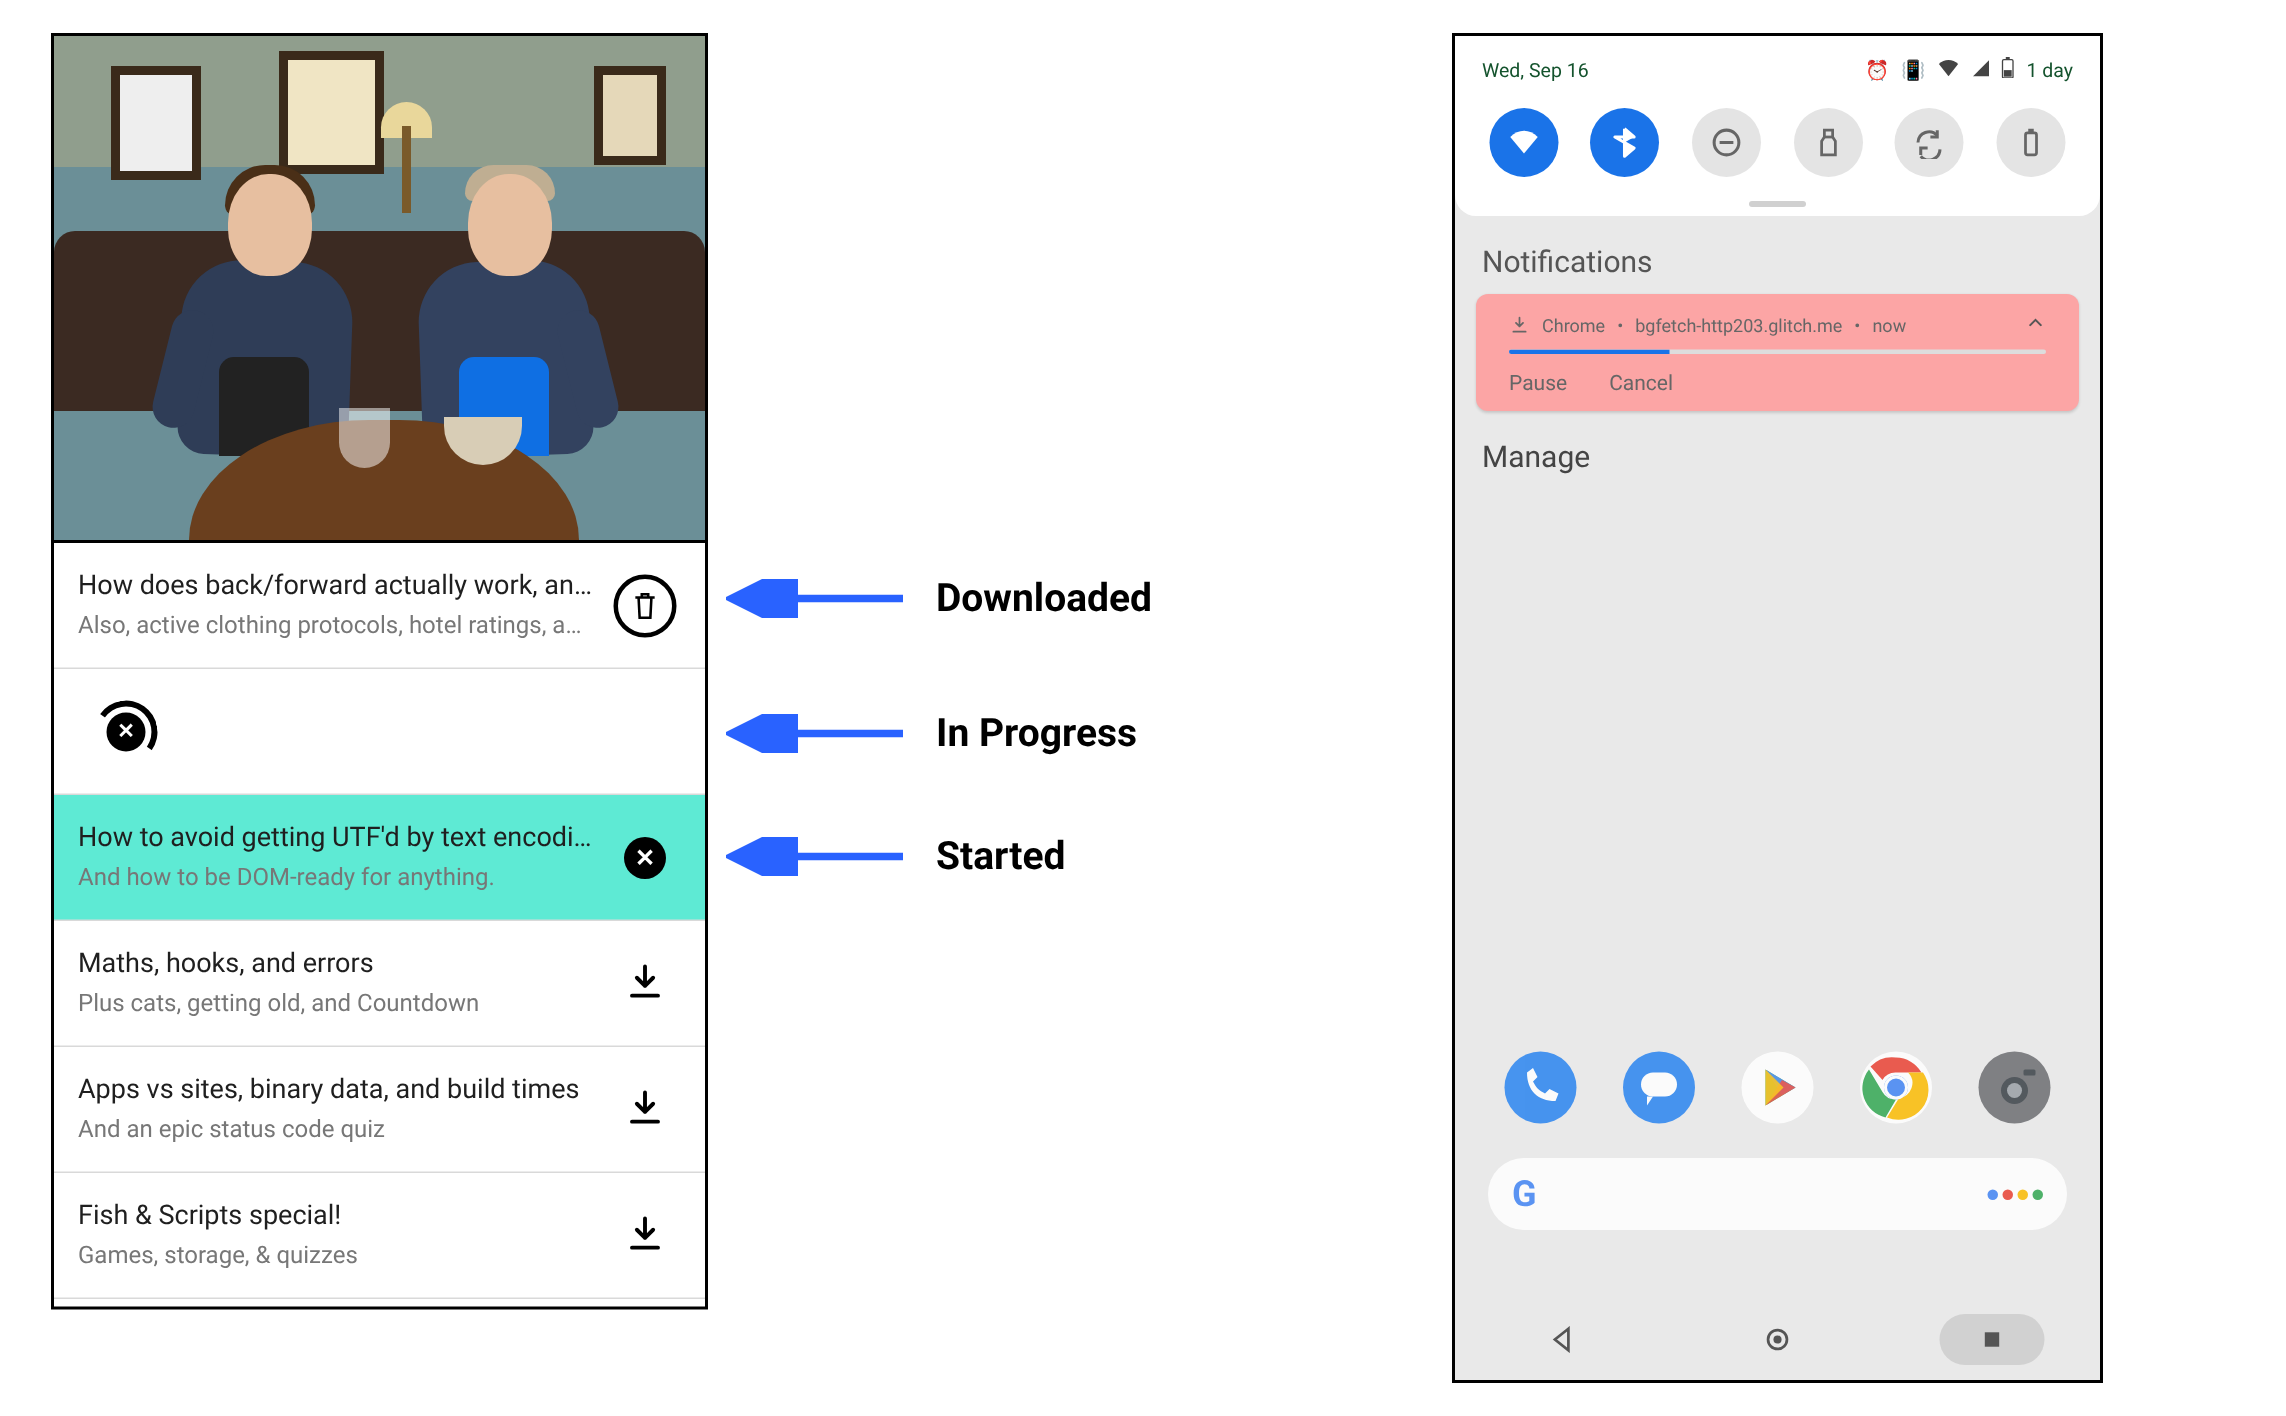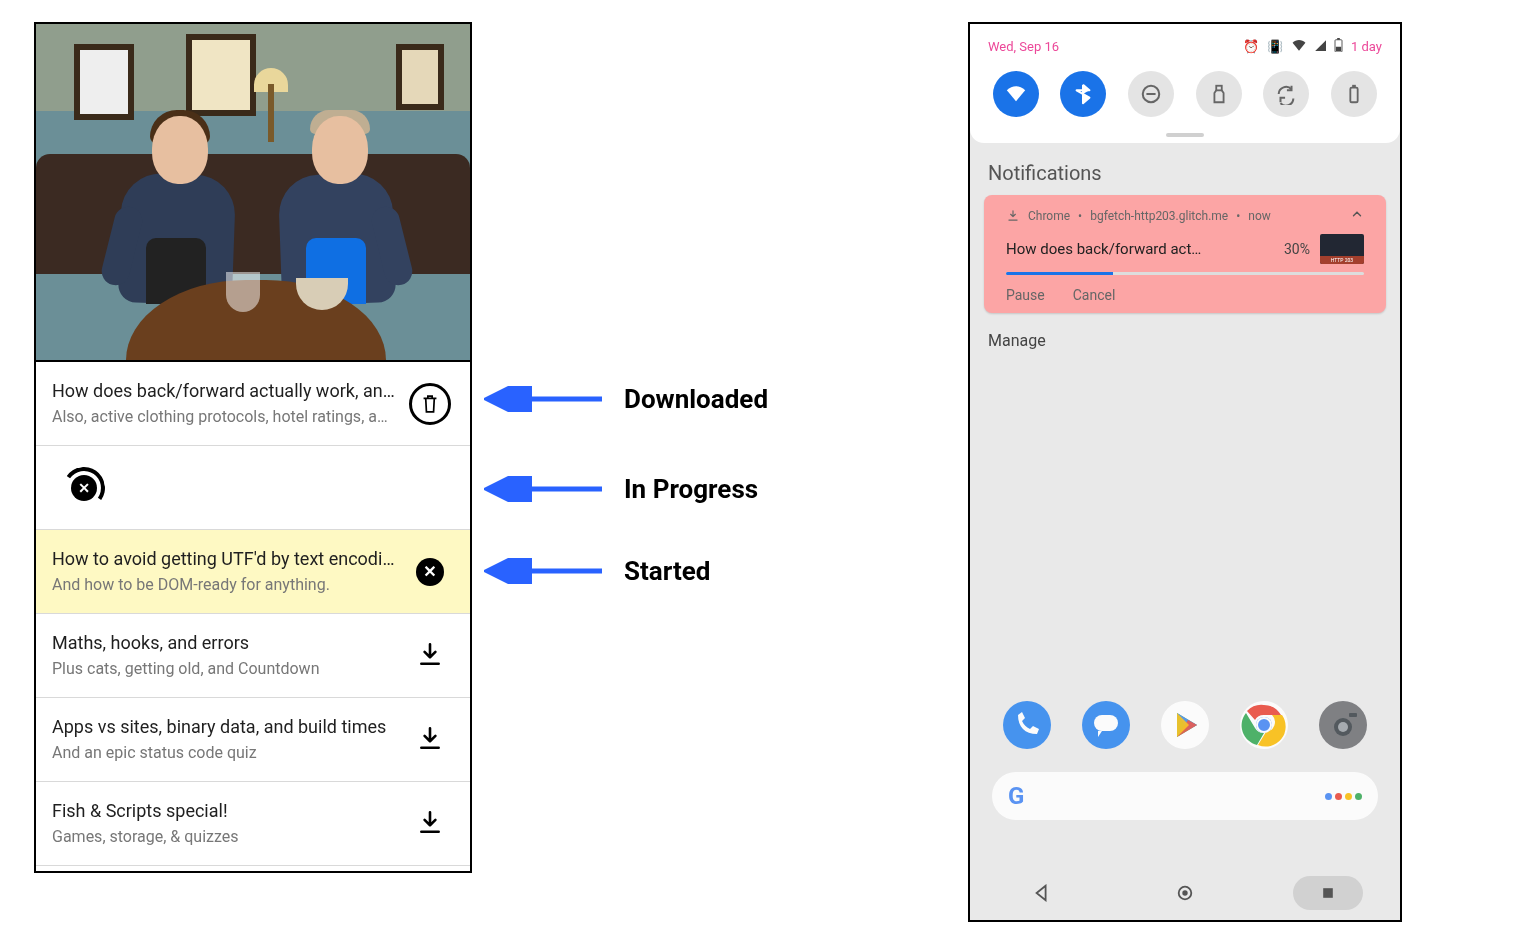--- a/index.html
+++ b/index.html
@@ -65,21 +65,21 @@
   .p1 .arm{left:6px;background:#2f3d57;transform:rotate(14deg);}
   .p2 .arm{right:6px;background:#33425f;transform:rotate(-14deg);}
 
   .list{flex:1;display:flex;flex-direction:column;}
   .row{
     display:flex;align-items:center;
     padding:14px 16px;
     border-bottom:1px solid #d9d9d9;
     min-height:84px;
   }
-  .row.highlight{background:#fef9c3;}
+  .row.highlight{background:#5eead4;}
   .row-text{flex:1;min-width:0;}
   .row-title{
     font-size:18px;color:#1f1f1f;line-height:1.3;
     white-space:nowrap;overflow:hidden;text-overflow:ellipsis;
   }
   .row-sub{
     font-size:16px;color:#777;line-height:1.35;margin-top:4px;
     white-space:nowrap;overflow:hidden;text-overflow:ellipsis;
   }
   .row-icon{flex:0 0 48px;display:flex;align-items:center;justify-content:center;margin-left:8px;}
@@ -119,21 +119,21 @@
     border:2px solid #000;
     background:#e9e9e9;
     overflow:hidden;
   }
   .shade{
     background:#fff;border-radius:0 0 14px 14px;
     padding:10px 0 6px;
   }
   .status-row{
     display:flex;align-items:center;padding:4px 18px 10px;
-    font-size:13px;color:#ec4899;
+    font-size:13px;color:#14532d;
   }
   .status-row .date{flex:1;}
   .status-row .ico{margin-left:8px;font-size:13px;}
   .qs-row{display:flex;justify-content:space-around;padding:6px 12px 14px;}
   .qs{
     width:46px;height:46px;border-radius:50%;
     display:flex;align-items:center;justify-content:center;
     background:#e4e4e4;color:#666;
   }
   .qs.on{background:#1a73e8;color:#fff;}
@@ -154,21 +154,21 @@
                white-space:nowrap;overflow:hidden;text-overflow:ellipsis;}
   .notif-pct{font-size:14px;color:#444;margin:0 10px;}
   .notif-thumb{width:44px;height:30px;background:#222733;border-radius:2px;position:relative;overflow:hidden;}
   .notif-thumb::after{content:"HTTP 203";position:absolute;bottom:0;left:0;right:0;font-size:5px;color:#fff;text-align:center;background:#a33f2d;padding:1px 0;}
   .progress{
     margin-top:8px;height:3px;background:#ddd;border-radius:2px;overflow:hidden;
   }
   .progress-bar{height:100%;background:#1a73e8;width:30%;}
   .notif-actions{display:flex;gap:28px;margin-top:12px;font-size:14px;color:#666;}
 
-  .manage{font-size:16px;color:#444;margin:18px 4px;}
+  .manage{font-size:20px;color:#444;margin:18px 4px;}
 
   
   .home-bg{
     position:absolute;inset:0;
     background:#e9e9e9;
     z-index:-1;
   }
   .home-blob{position:absolute;border-radius:50%;}
   .b1{width:70px;height:70px;background:#bbb;left:270px;top:170px;}
   .b2{width:14px;height:14px;background:#d37a74;left:352px;top:216px;}
@@ -415,25 +415,20 @@
         <span>bgfetch-http203.glitch.me</span>
         <span>•</span>
         <span>now</span>
         <span class="spacer"></span>
         <span>
           <svg width="14" height="14" viewBox="0 0 24 24">
               <path d="M6 15l6-6 6 6" stroke="#555" stroke-width="2.4" fill="none" stroke-linecap="round"></path>
             </svg>
         </span>
       </div>
-      <div class="notif-body">
-        <span class="notif-title">How does back/forward act…</span>
-        <span class="notif-pct">30%</span>
-        <span class="notif-thumb"></span>
-      </div>
       <div class="progress">
         <div class="progress-bar" id="prog-bar" style="width: 30%;"></div>
       </div>
       <div class="notif-actions">
         <span>Pause</span>
         <span>Cancel</span>
       </div>
     </div>
 
     <div class="manage">Manage</div>

